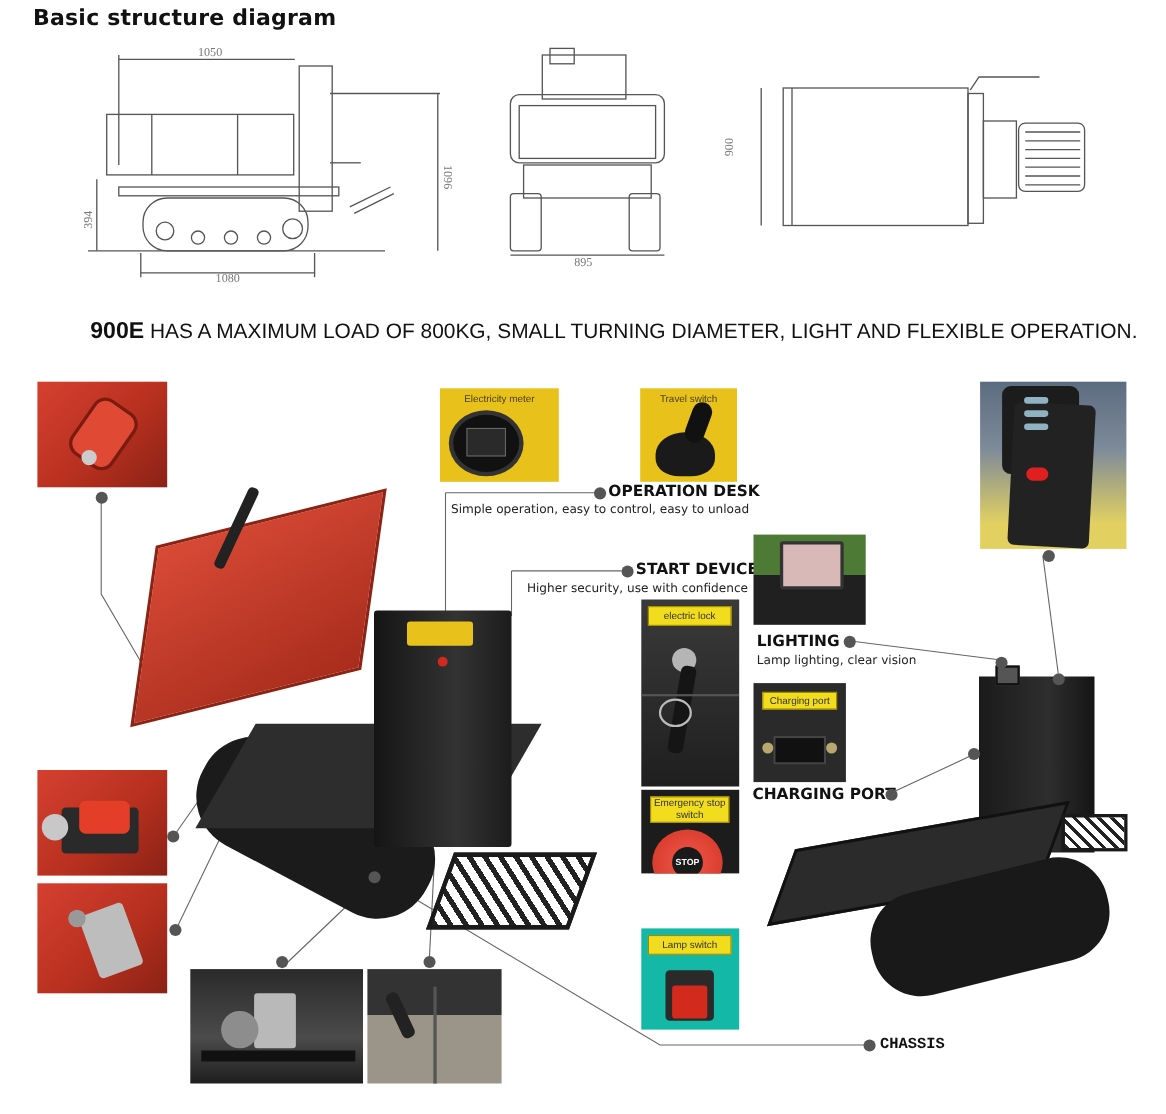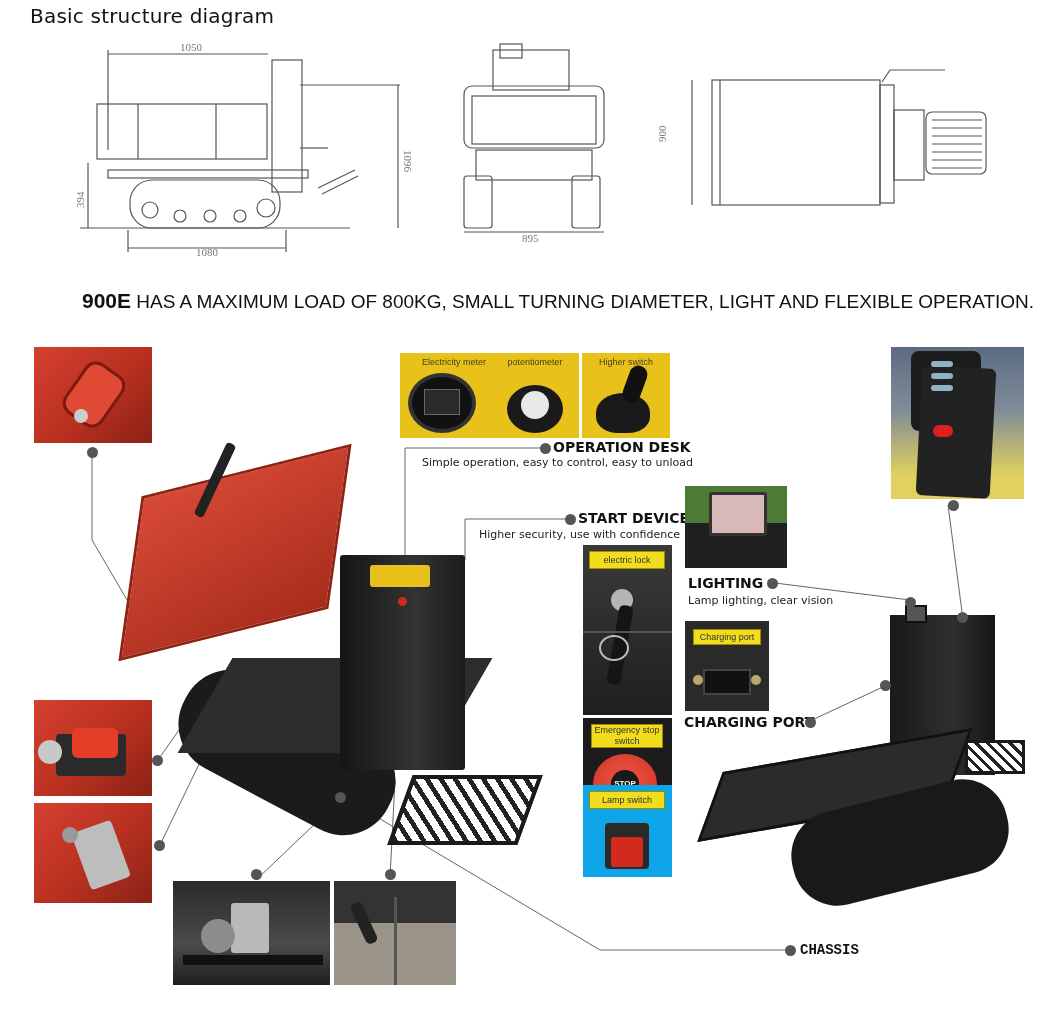--- a/index.html
+++ b/index.html
@@ -1,20 +1,20 @@
 <!DOCTYPE html>
 <html><head>
 <meta charset="utf-8">
 <style>
   * { box-sizing: border-box; margin: 0; padding: 0; }
   html, body { width: 1060px; height: 1013px; background: #ffffff; overflow: hidden; }
   body { position: relative; font-family: "Liberation Sans", sans-serif; color: #111; }
   .abs { position: absolute; }
 
-  .title { left: 30px; top: 4px; font-size: 20px; font-weight: normal; font-family: "DejaVu Sans", sans-serif; letter-spacing: 0.2px; }
+  .title { left: 30px; top: 4px; font-size: 20px; font-weight: bold; font-family: "DejaVu Sans", sans-serif; letter-spacing: 0.2px; }
   .drawing { stroke: #555; fill: none; stroke-width: 1.2; }
   .dim { fill: #777; font-family: "Liberation Serif", serif; font-size: 11px; }
 
   .headline { left: 52px; top: 286px; width: 990px; font-size: 19px; line-height: 29px; font-family: "Liberation Sans", sans-serif; color: #111; }
   .headline .model { font-weight: bold; font-size: 21px; margin-left: 30px; }
 
   .photo { position: absolute; overflow: hidden; }
   .red-photo { background: linear-gradient(135deg, #d54030 0%, #b8301f 55%, #8a2216 100%); }
   .yellow-cell { position: absolute; background: #e8c21a; overflow: hidden; }
   .cell-label { position: absolute; left: 0; right: 0; top: 4px; text-align: center; font-size: 9px; color: #4a4020; }
@@ -163,52 +163,47 @@
   <div class="abs" style="left:24px;top:20px;width:12px;height:44px;background:#222;transform:rotate(-25deg);border-radius:5px;"></div>
   <div class="abs" style="left:60px;top:16px;width:3px;height:90px;background:#555;"></div>
 </div>
 
 <div class="abs" style="left:400px;top:353px;width:270px;height:85px;">
   <div class="yellow-cell" style="left:0;top:0;width:108px;height:85px;">
     <div class="cell-label">Electricity meter</div>
     <div class="abs" style="left:8px;top:20px;width:68px;height:60px;border-radius:50%;background:#111;border:4px solid #333;"></div>
     <div class="abs" style="left:24px;top:36px;width:36px;height:26px;background:#2a2a2a;border:1px solid #666;"></div>
   </div>
-  <div class="yellow-cell" style="left:91px;top:0;width:88px;height:85px;">
-    <div class="cell-label">potentiometer</div>
-    <div class="abs" style="left:16px;top:32px;width:56px;height:48px;border-radius:50%;background:#1a1a1a;"></div>
-    <div class="abs" style="left:30px;top:38px;width:28px;height:28px;border-radius:50%;background:#e8e8e8;"></div>
-  </div>
   <div class="yellow-cell" style="left:182px;top:0;width:88px;height:85px;">
-    <div class="cell-label">Higher switch</div>
+    <div class="cell-label">Travel switch</div>
     <div class="abs" style="left:14px;top:40px;width:54px;height:40px;border-radius:50% 50% 40% 40%;background:#1a1a1a;"></div>
     <div class="abs" style="left:44px;top:12px;width:18px;height:38px;border-radius:9px;background:#111;transform:rotate(20deg);"></div>
   </div>
 </div>
 <div class="dot" style="left:540px;top:443px;"></div>
 <div class="callout-title" style="left:553px;top:439px;">OPERATION DESK</div>
-<div class="callout-sub" style="left:410px;top:456px;margin-left:12px;">Simple operation, easy to control, easy to unload</div>
+<div class="callout-sub" style="left:410px;top:456px;">Simple operation, easy to control, easy to unload</div>
 
 <div class="dot" style="left:565px;top:514px;"></div>
 <div class="callout-title" style="left:578px;top:510px;">START DEVICE</div>
 <div class="callout-sub" style="left:479px;top:528px;">Higher security, use with confidence</div>
 
 <div class="photo" style="left:583px;top:545px;width:89px;height:170px;background:linear-gradient(180deg,#3a3a3a,#1f1f1f);">
   <div class="ylabel" style="left:6px;top:6px;width:76px;height:18px;line-height:16px;">electric lock</div>
   <div class="abs" style="left:28px;top:44px;width:22px;height:22px;border-radius:50%;background:#b5b5b5;"></div>
   <div class="abs" style="left:30px;top:60px;width:14px;height:80px;background:#151515;border-radius:5px;transform:rotate(10deg);"></div>
   <div class="abs" style="left:16px;top:90px;width:30px;height:26px;border:2px solid #bbb;border-radius:50%;"></div>
   <div class="abs" style="left:0;top:86px;width:89px;height:2px;background:#555;"></div>
 </div>
 <div class="photo" style="left:583px;top:718px;width:89px;height:76px;background:#1c1c1c;">
   <div class="ylabel" style="left:8px;top:6px;width:72px;height:24px;">Emergency stop switch</div>
   <div class="abs" style="left:10px;top:36px;width:64px;height:60px;border-radius:50%;background:radial-gradient(circle,#f0574a,#d23424);"></div>
   <div class="abs" style="left:28px;top:52px;width:28px;height:28px;border-radius:50%;background:#1a1a1a;color:#fff;font-size:8px;font-weight:bold;text-align:center;line-height:28px;">STOP</div>
 </div>
-<div class="photo" style="left:583px;top:785px;width:89px;height:92px;background:#0ea5e9;">
+<div class="photo" style="left:583px;top:844px;width:89px;height:92px;background:#14b8a6;">
   <div class="ylabel" style="left:6px;top:6px;width:76px;height:18px;line-height:16px;">Lamp switch</div>
   <div class="abs" style="left:22px;top:38px;width:44px;height:46px;background:#2a2a2a;border-radius:4px;"></div>
   <div class="abs" style="left:28px;top:52px;width:32px;height:30px;background:#d22a1c;border-radius:3px;"></div>
 </div>
 
 <div class="photo" style="left:685px;top:486px;width:102px;height:82px;background:linear-gradient(180deg,#4d7a34 0 45%,#202020 45%);">
   <div class="abs" style="left:24px;top:6px;width:58px;height:44px;background:#d9b8b8;border:3px solid #333;border-radius:3px;"></div>
 </div>
 <div class="callout-title" style="left:688px;top:575px;">LIGHTING</div>
 <div class="dot" style="left:767px;top:578px;"></div>

